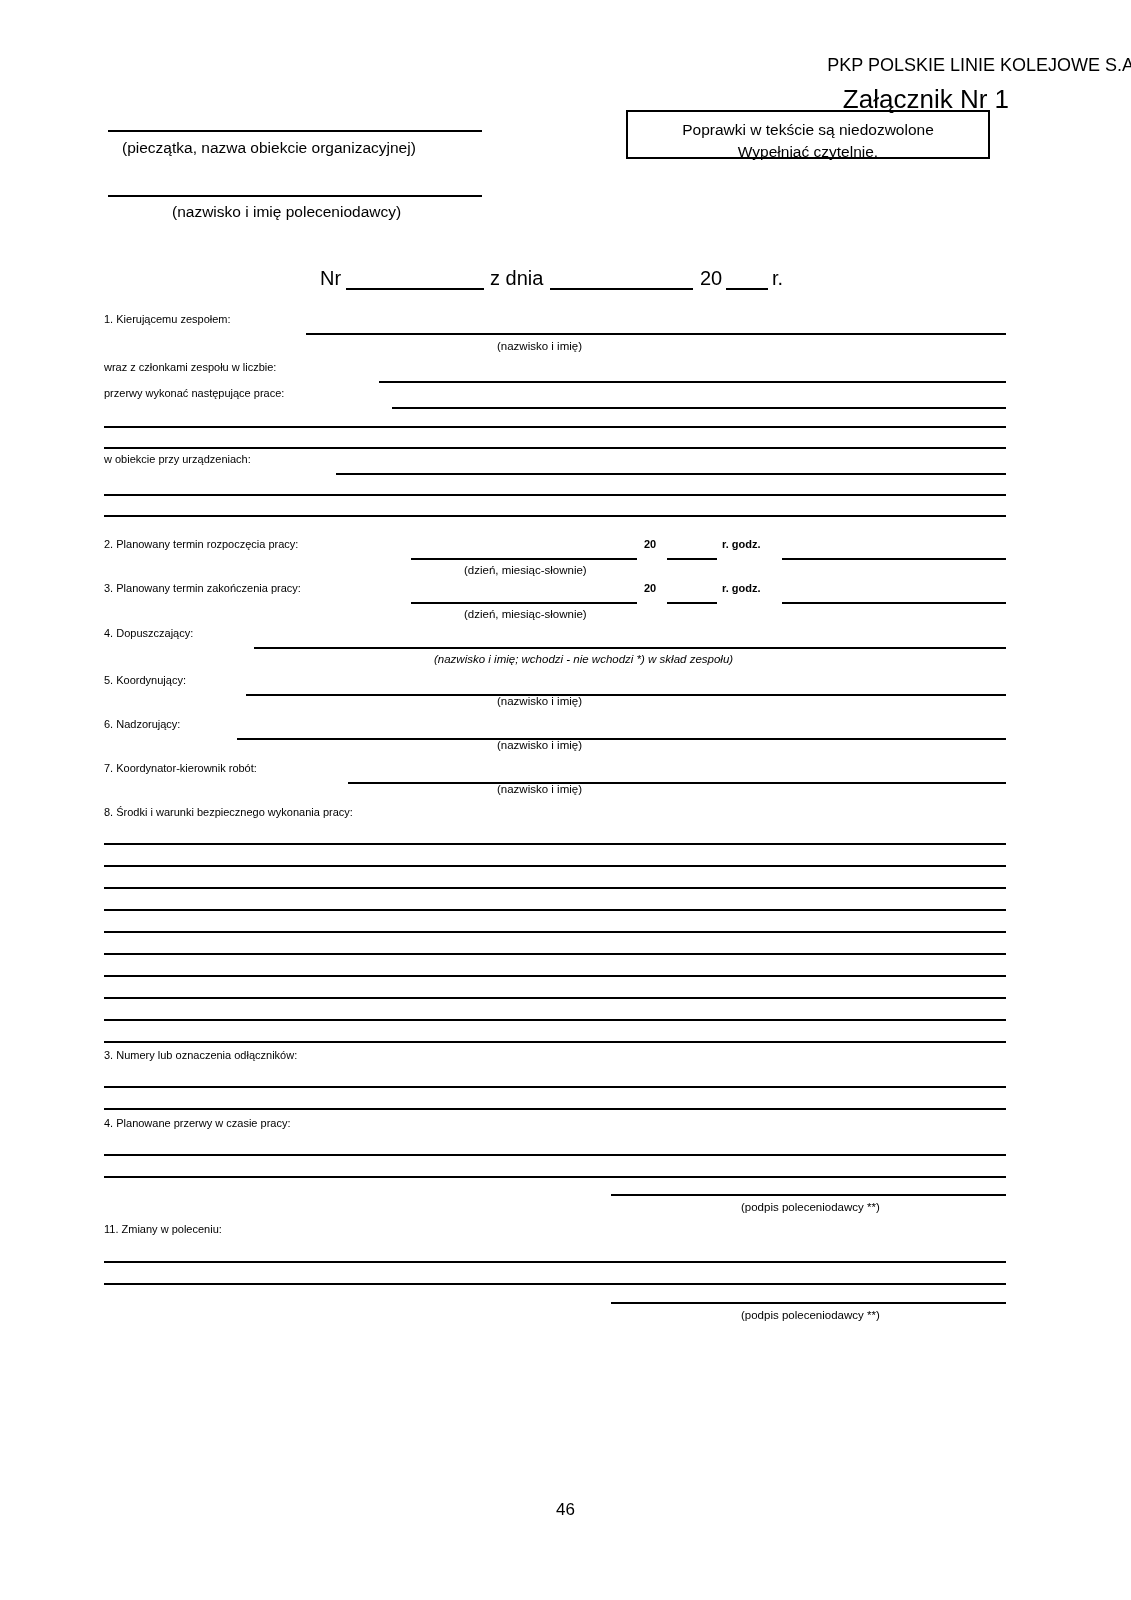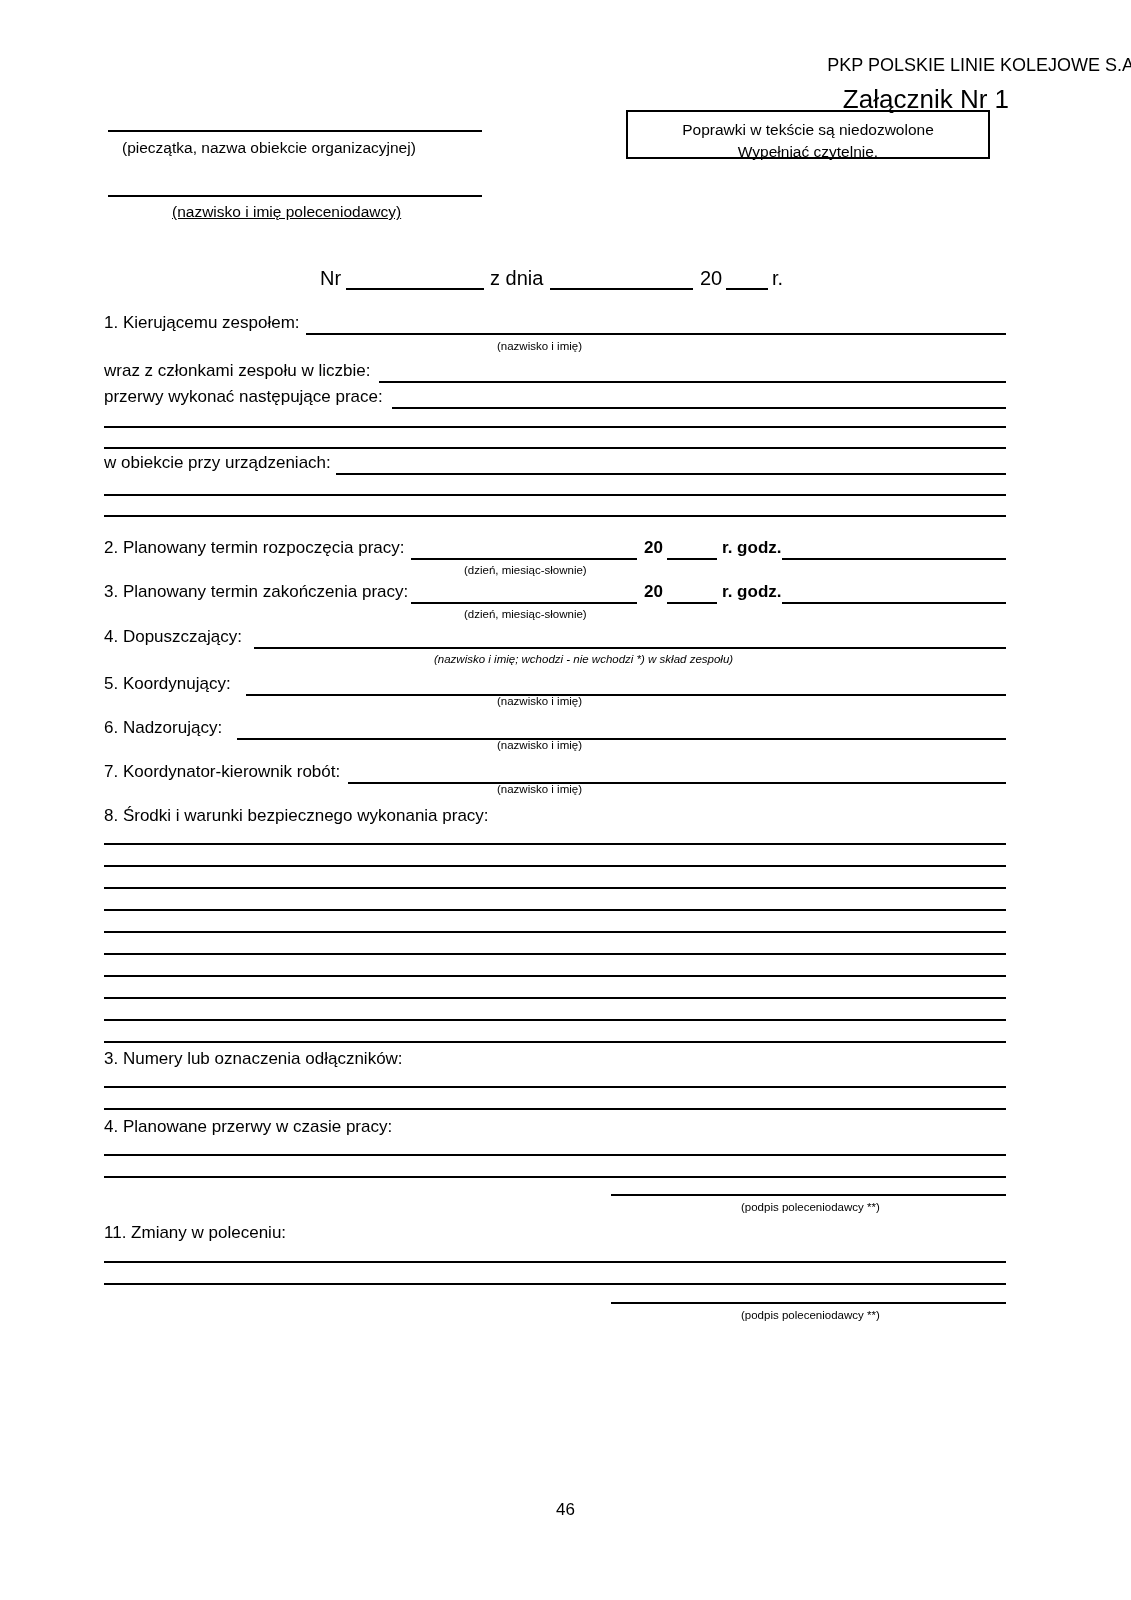--- a/index.html
+++ b/index.html
@@ -17,21 +17,21 @@
     width: 1131px;
     height: 1600px;
     margin: 0 auto;
     background: #ffffff;
     overflow: hidden;
   }
 
   
   .txt      { position: absolute; white-space: nowrap; line-height: 1; }
   .t15      { font-size: 15.5px; }
-  .t17      { font-size: 17px; }
+  .t17      { font-size: 11px; }
   .t18      { font-size: 18px; }
   .t20      { font-size: 20px; }
   .t26      { font-size: 26px; }
   .small    { font-size: 11.5px; }
   .bold     { font-weight: bold; }
 
   
   .rule {
     position: absolute;
     height: 0;
@@ -78,21 +78,21 @@
 
   <div class="notice-box" style="left:626px; top:110px; width:364px; height:49px;">
     <span class="notice-line">Poprawki w tekście są niedozwolone</span>
     <span class="notice-line">Wypełniać czytelnie.</span>
   </div>
 
   <div class="rule" style="left:108px; top:130px; width:374px;"></div>
   <div class="txt t15" style="left:122px; top:140px;">(pieczątka, nazwa obiekcie organizacyjnej)</div>
 
   <div class="rule" style="left:108px; top:195px; width:374px;"></div>
-  <div class="txt t15" style="left:172px; top:204px;text-decoration:underline;">(nazwisko i imię poleceniodawcy)</div>
+  <div class="txt t15" style="left:172px; top:204px;">(nazwisko i imię poleceniodawcy)</div>
 
 
   <div class="txt t20" style="left:320px; top:268px;">Nr</div>
   <div class="rule" style="left:346px; top:288px; width:138px;"></div>
   <div class="txt t20" style="left:490px; top:268px;">z dnia</div>
   <div class="rule" style="left:550px; top:288px; width:143px;"></div>
   <div class="txt t20" style="left:700px; top:268px;">20</div>
   <div class="rule" style="left:726px; top:288px; width:42px;"></div>
   <div class="txt t20" style="left:772px; top:268px;">r.</div>
 

